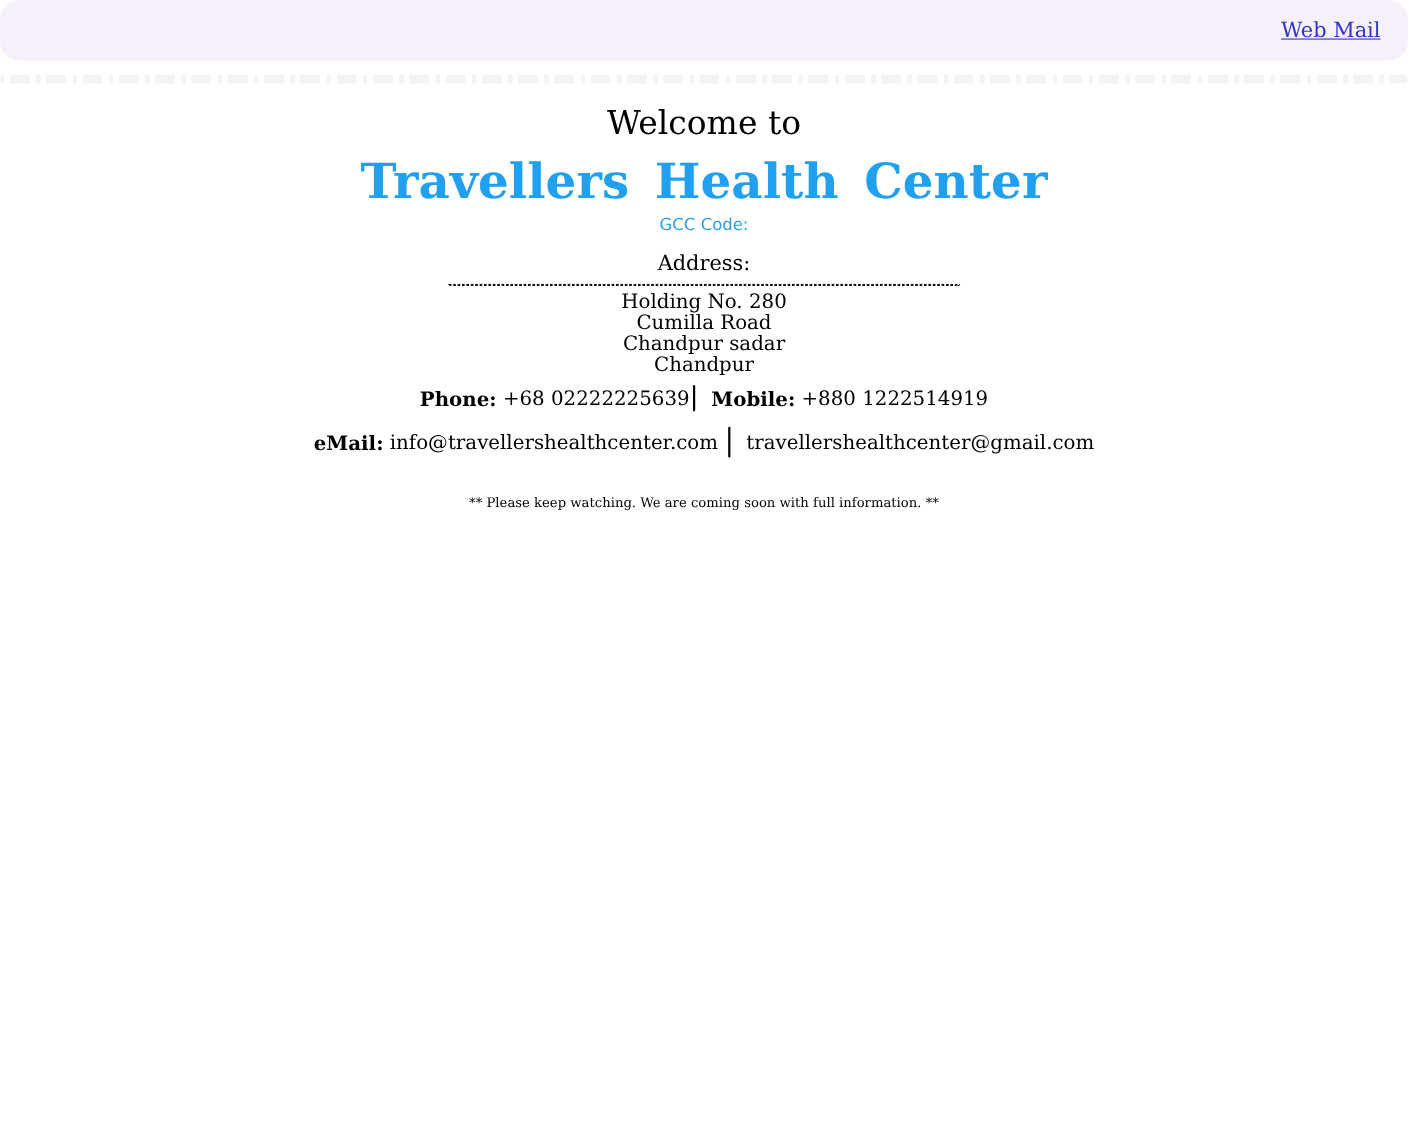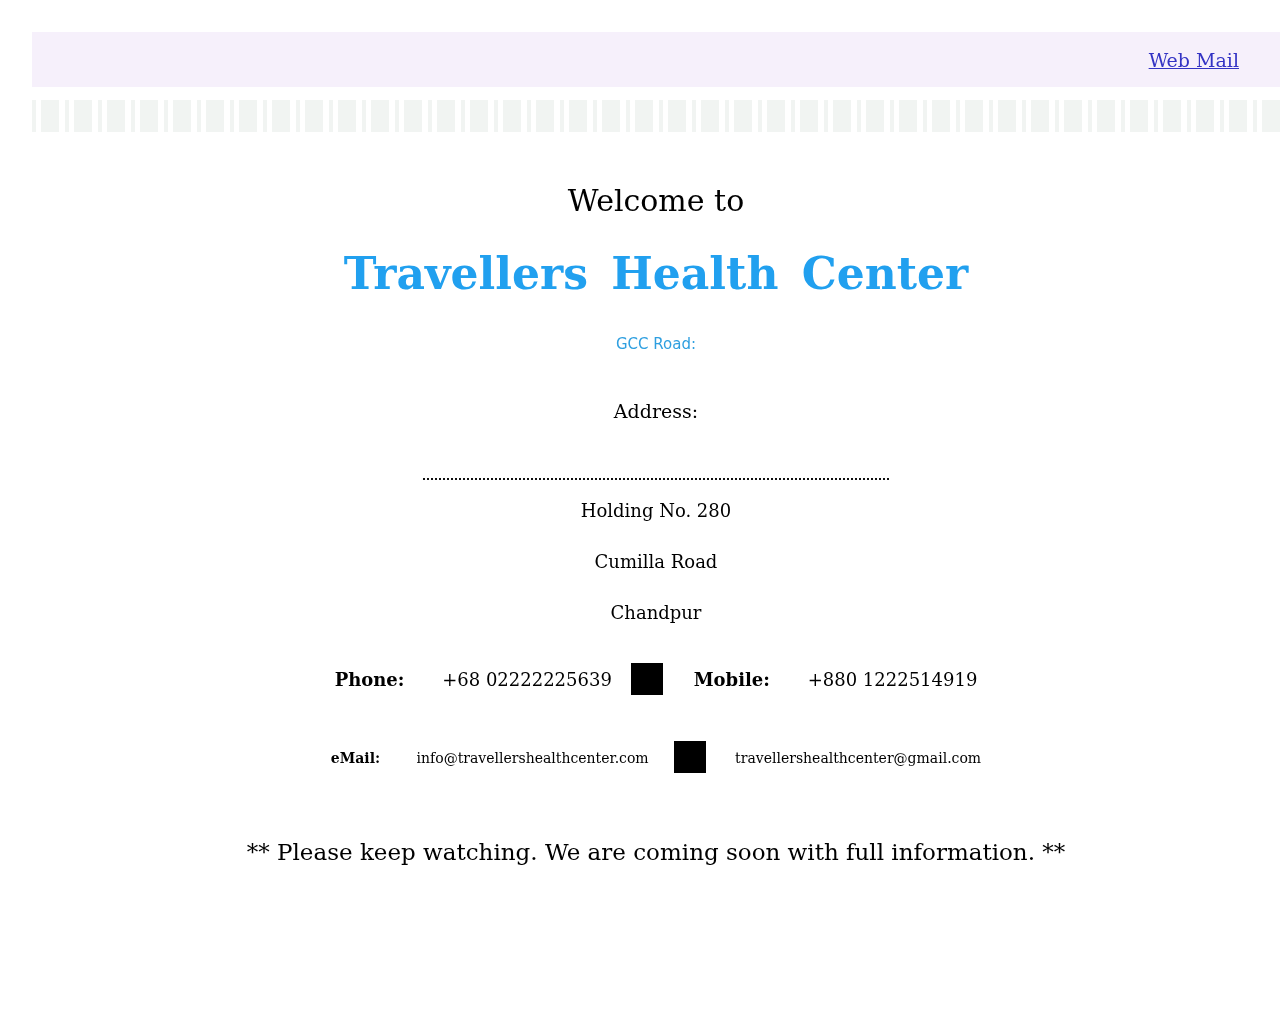--- a/index.html
+++ b/index.html
@@ -1,15 +1,15 @@
 <!DOCTYPE html>
 <html><head>
 <meta charset="utf-8">
 <style>
-  * { margin: 0; padding: 16px; box-sizing: border-box; }
+  * { margin: 0; padding: 0; box-sizing: border-box; border-radius: 17px; }
   html, body {
     width: 1280px;
     height: 1024px;
     background: #ffffff;
     font-family: "DejaVu Serif", "Liberation Serif", serif;
     color: #000000;
   }
   
   .header-bar {
     width: 100%;
@@ -43,21 +43,21 @@
   
   .main-content {
     text-align: center;
   }
   .welcome-heading {
     margin-top: 19px;
     font-size: 30px;
     font-weight: normal;
   }
   .site-title {
-    margin-top: 0;
+    margin-top: 12px;
     font-size: 44px;
     font-weight: bold;
     color: #21a0ef;
     word-spacing: 8px;
     line-height: 1.1;
   }
   .gcc-code {
     margin-top: 5px;
     font-family: "DejaVu Sans", "Liberation Sans", sans-serif;
     font-size: 15px;
@@ -78,63 +78,64 @@
     font-size: 18px;
     line-height: 19px;
     text-align: center;
   }
   .phone-row {
     margin-top: 9px;
     font-size: 18px;
   }
   .email-row {
     margin-top: 11px;
-    font-size: 14px;
+    font-size: 18px;
   }
   .bold-label { font-weight: bold; margin-top: 32px; }
   .separator-bar {
     display: inline-block;
     width: 2px;
     height: 24px;
     background: #000000;
     vertical-align: middle;
     margin: 0 9px 3px 3px;
   }
   .separator-bar.email-sep {
     height: 28px;
     margin: 0 9px 3px 9px;
   }
   .notice-row {
     margin-top: 31px;
-    font-size: 23px;
+    font-size: 12px;
   }
 </style>
 </head>
 <body>
 
 <div class="header-bar">
   <a class="webmail-link">Web Mail</a>
 </div>
 
 <div class="dashed-divider"></div>
 
 <div class="main-content">
 
   <div class="welcome-heading">Welcome to</div>
 
   <div class="site-title">Travellers Health Center</div>
 
-  <div class="gcc-code">GCC Road:</div>
+  <div class="gcc-code">GCC Code:</div>
 
   <div class="address-heading">Address:</div>
 
   <div class="dotted-separator"></div>
 
   <div class="address-line">Holding No. 280</div>
   <div class="address-line">Cumilla Road</div>
+  <div class="address-line">Chandpur sadar</div>
   <div class="address-line">Chandpur</div>
 
   <div class="phone-row">
     <span class="bold-label">Phone:</span>
     <span>+68 02222225639</span><span class="separator-bar"></span>
     <span class="bold-label">Mobile:</span>
     <span>+880 1222514919</span>
   </div>
 
   <div class="email-row">

